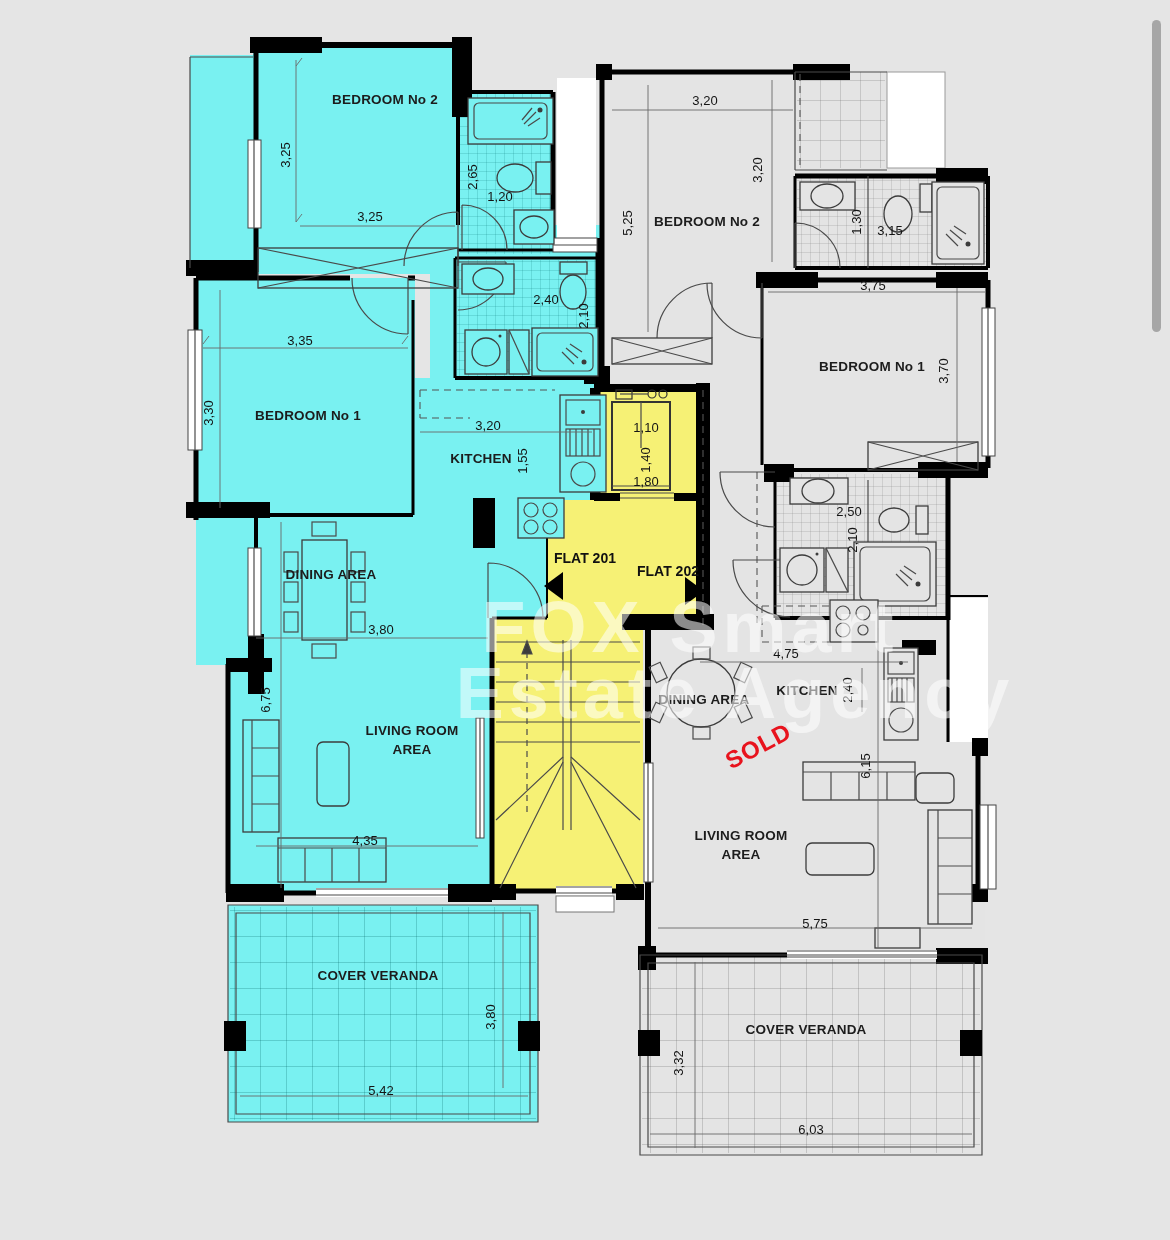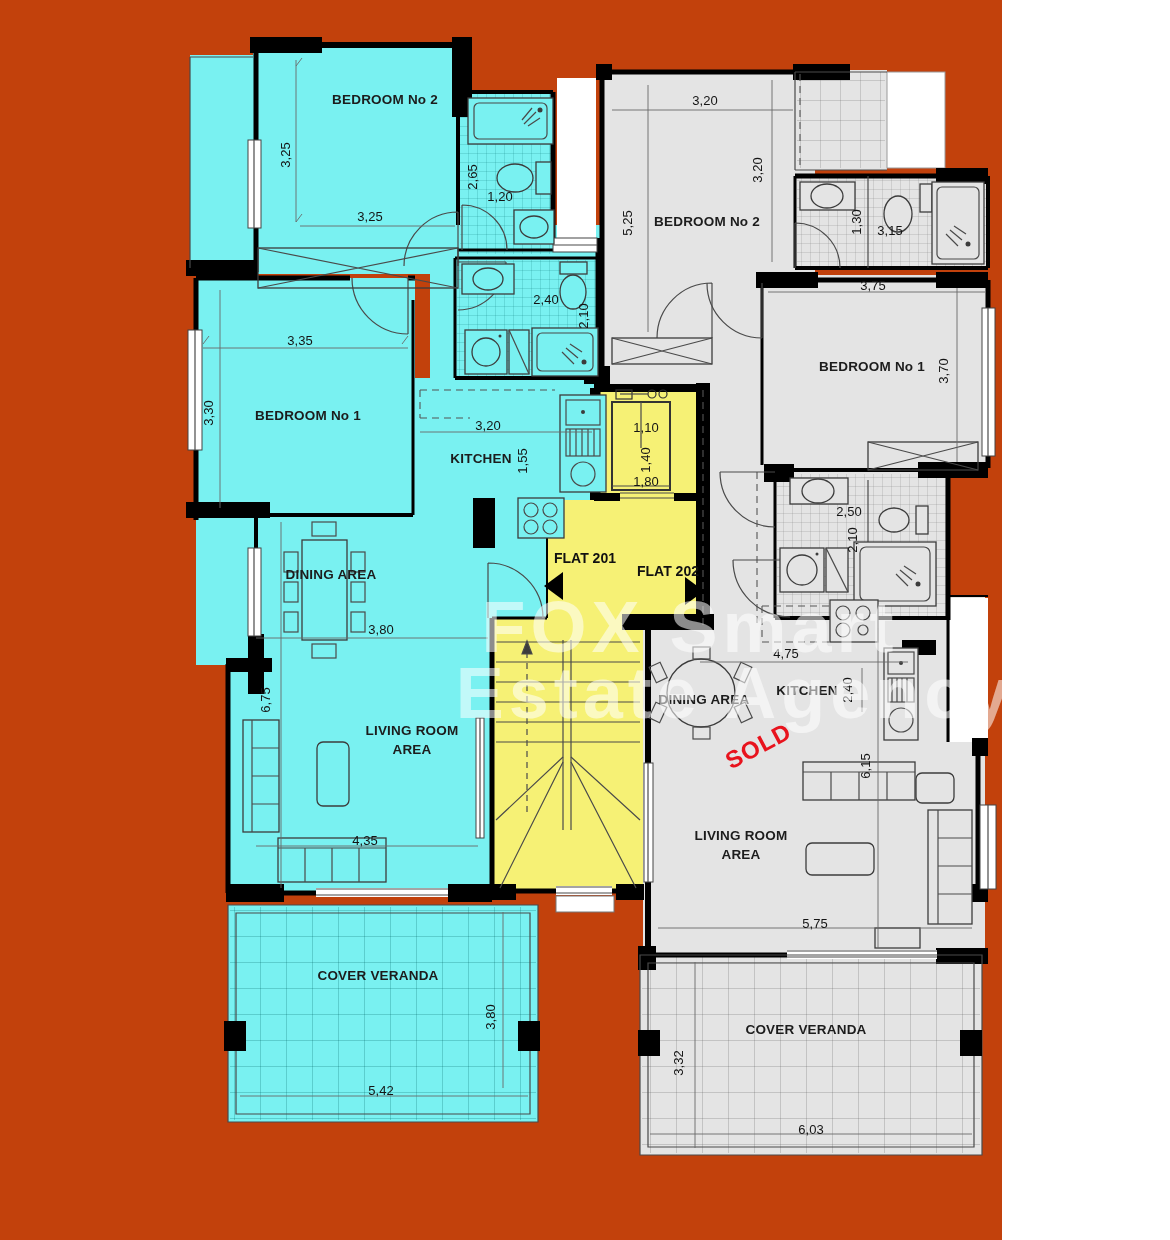--- a/index.html
+++ b/index.html
@@ -1,16 +1,16 @@
 <!DOCTYPE html>
 <html><head>
 <meta charset="utf-8">
 <style>
   html,body{margin:0;padding:0;background:#ffffff;}
-  .plan{position:relative;width:1002px;height:1240px;background:#c2410c;overflow:hidden;
+  .plan{position:relative;width:1170px;height:1240px;background:#e5e5e5;overflow:hidden;
         font-family:"Liberation Sans", sans-serif;}
   svg{position:absolute;left:0;top:0;}
   svg text{font-family:"Liberation Sans", sans-serif;}
   .lbl{font-size:13.5px;font-weight:700;fill:#1c1c1c;letter-spacing:.2px;}
   .dim{font-size:13px;font-weight:400;fill:#141414;}
   .flatlbl{font-size:14px;font-weight:700;fill:#111;}
   .wm{font-size:72px;font-weight:700;fill:rgba(255,255,255,0.55);letter-spacing:5px;}
   .sold{font-size:24px;font-weight:700;fill:#e8131d;letter-spacing:1px;}
   .wall{stroke:#000;fill:none;}
   .thin{stroke:#4a4a4a;stroke-width:1.2;fill:none;}

